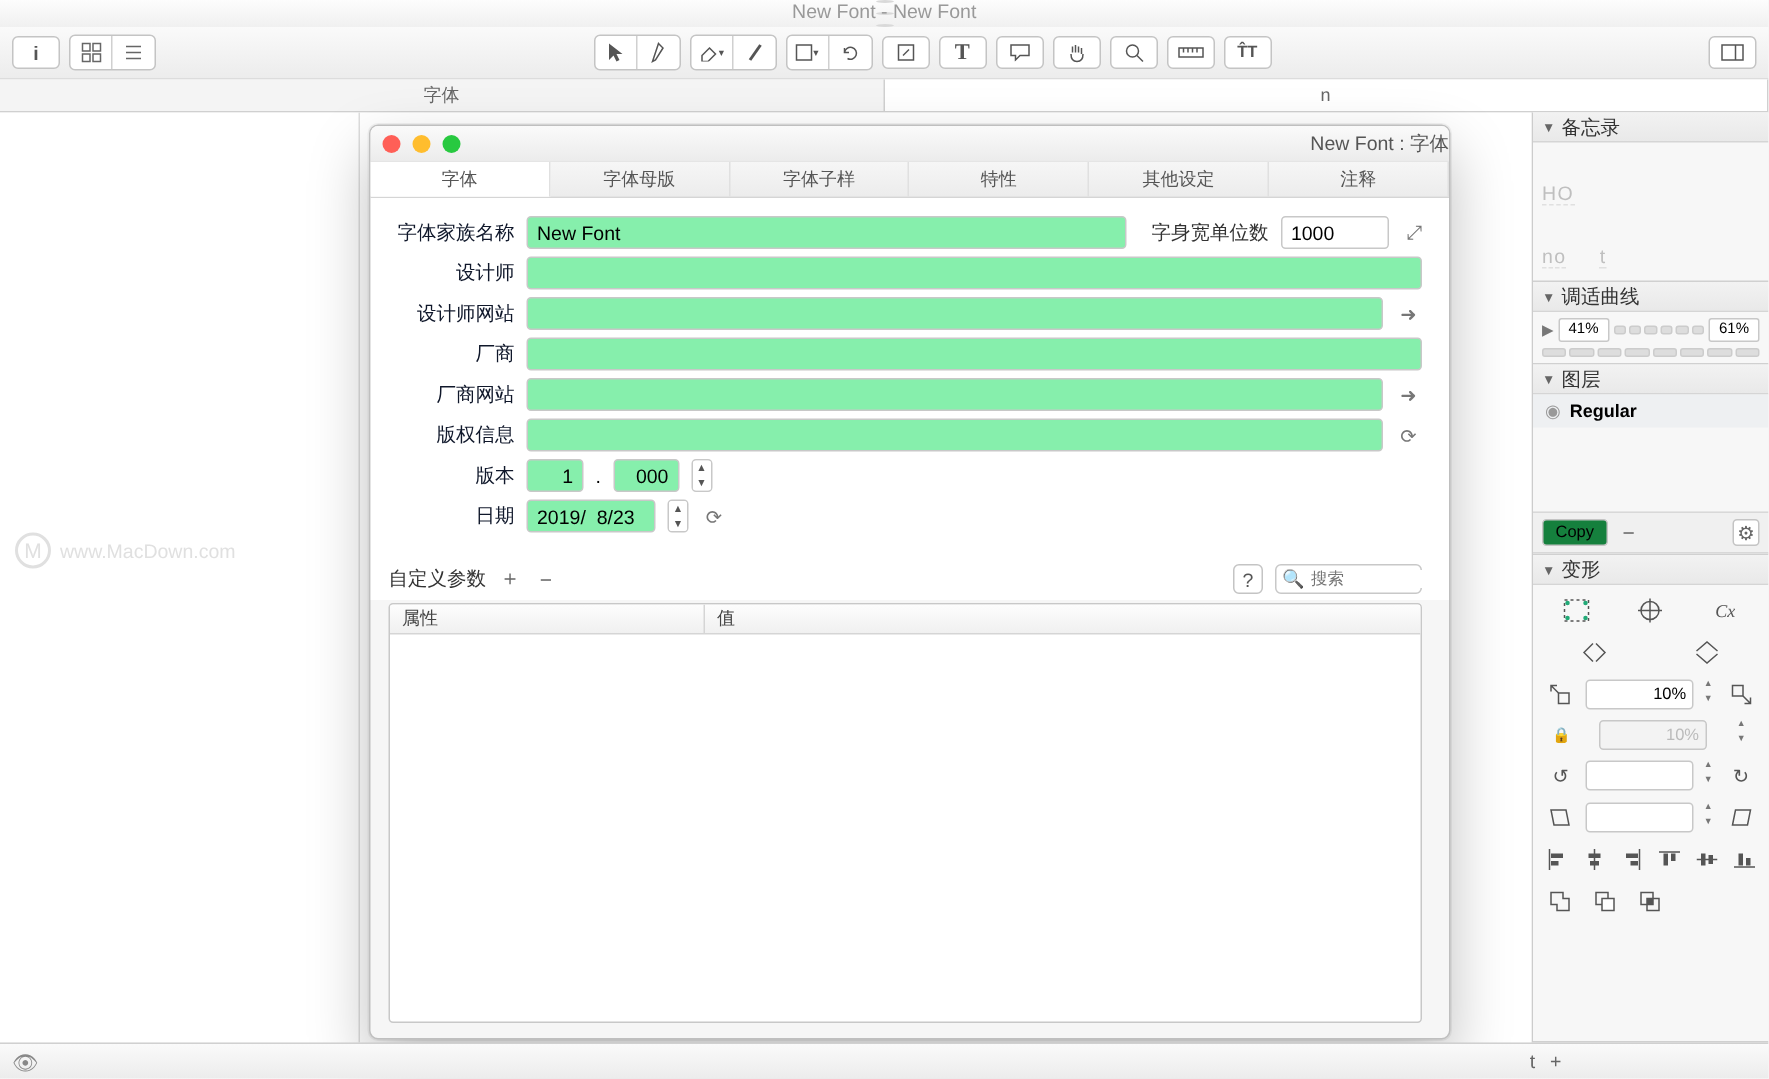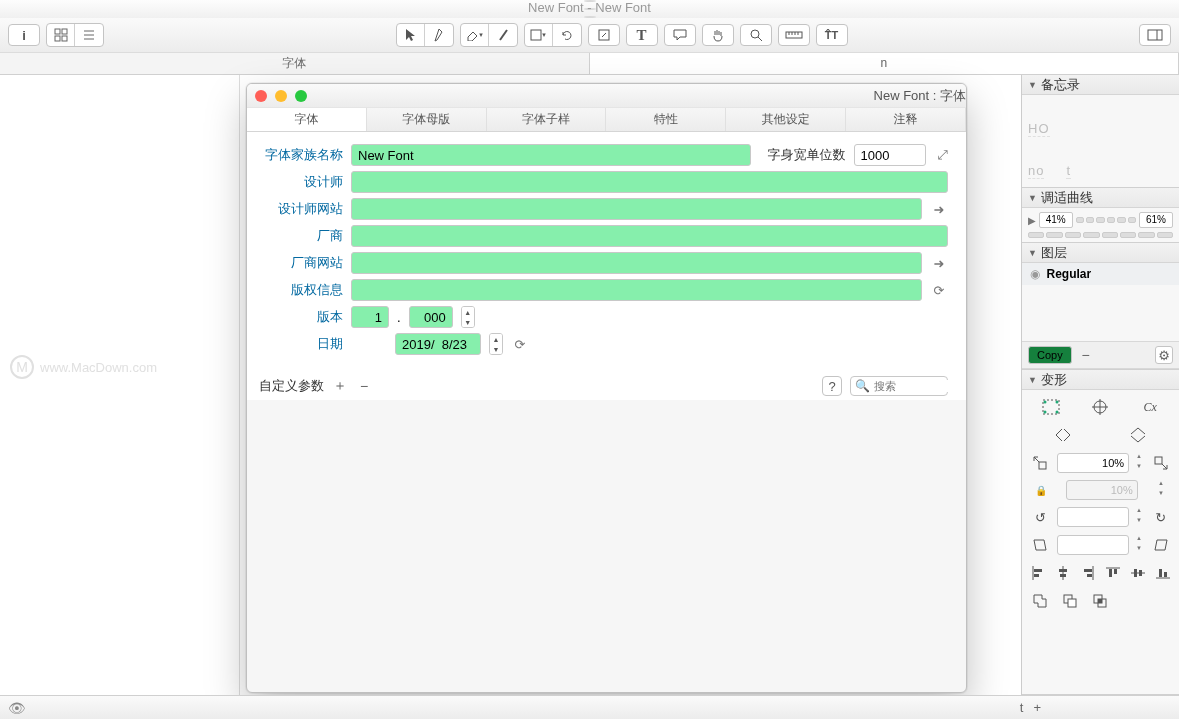--- a/index.html
+++ b/index.html
@@ -40,21 +40,21 @@
 .dlg-titlebar .tl-yel { background:#ffbd2e; }
 .dlg-titlebar .tl-grn { background:#28c940; }
 .dlg-title { position:absolute; left:0; right:0; text-align:right; color:#555; font-size:13px; pointer-events:none; }
 
 .dlg-tabs { height:24px; background:linear-gradient(#f6f6f6,#ececec); display:flex; border-bottom:1px solid #d5d5d5; }
 .dlg-tab { flex:1; text-align:center; line-height:23px; font-size:12px; color:#555; border-right:1px solid #e0e0e0; }
 .dlg-tab.active { background:#fff; box-shadow:inset 0 -2px 0 #fff; }
 
 .dlg-body { padding:12px 18px 12px 12px; background:#fff; }
 .form-row { display:flex; align-items:center; margin-bottom:5px; gap:8px; }
-.form-label { width:84px; text-align:right; color:#0369a1; font-size:13px; }
+.form-label { width:84px; text-align:right; color:#0f172a; font-size:13px; }
 .form-input { flex:1; height:22px; border:1px solid #c8c8c8; border-radius:3px; padding:0 6px; font-size:13px; background:#86efac; }
 .form-input.short { flex:0 0 70px; }
 .icon-after { width:18px; height:18px; display:flex; align-items:center; justify-content:center; color:#777; }
 .stepper { width:14px; height:22px; display:flex; flex-direction:column; border:1px solid #c8c8c8; border-radius:3px; overflow:hidden; }
 .stepper button { flex:1; border:none; background:#fff; font-size:7px; line-height:1; padding:0; color:#555; }
 .upm-label { color:#333; font-size:13px; margin-left:auto; }
 .upm-input { width:72px; height:22px; border:1px solid #c8c8c8; border-radius:3px; padding:0 6px; text-align:left; }
 .expand-icon { margin-left:4px; color:#777; }
 
 .params-hdr { display:flex; align-items:center; gap:8px; padding:4px 18px 4px 12px; background:#fff; }
@@ -514,39 +514,45 @@
       <input class="form-input short" style="text-align: right; width: 38px; flex: 0 0 38px;" value="1">
       <span>.</span>
       <input class="form-input short" style="width: 44px; flex: 0 0 44px; text-align: right;" value="000">
       <div class="stepper">
           <button>▲</button>
           <button>▼</button>
         </div>
     </div>
     <div class="form-row">
       <div class="form-label">日期</div>
-      <input class="form-input short" style="width: 86px; flex: 0 0 86px; margin-left: 44px;" value="2019/  8/23">
+      <input class="form-input short" style="width: 86px; flex: 0 0 86px;" value="2019/  8/23">
       <div class="stepper">
           <button>▲</button>
           <button>▼</button>
         </div>
       <span class="icon-after">⟳</span>
     </div>
   </div>
 
   <div class="params-hdr">
     <span class="ttl">自定义参数</span>
     <button class="plusminus">＋</button>
     <button class="plusminus">−</button>
     <button class="help-btn">?</button>
     <div class="search-box">
       <span class="sicon">🔍</span>
       <input placeholder="搜索" style="">
     </div>
   </div>
+  <div class="params-table">
+    <div class="pt-head">
+      <div class="pt-col attr">属性</div>
+      <div class="pt-col val">值</div>
+    </div>
+  </div>
 </div>
 
 <div class="status">
   <span class="eye-btn">👁</span>
   <div style="flex:1"></div>
   <span>t</span>
   <span style="margin-right:130px">+</span>
 </div>
 
 </body></html>

